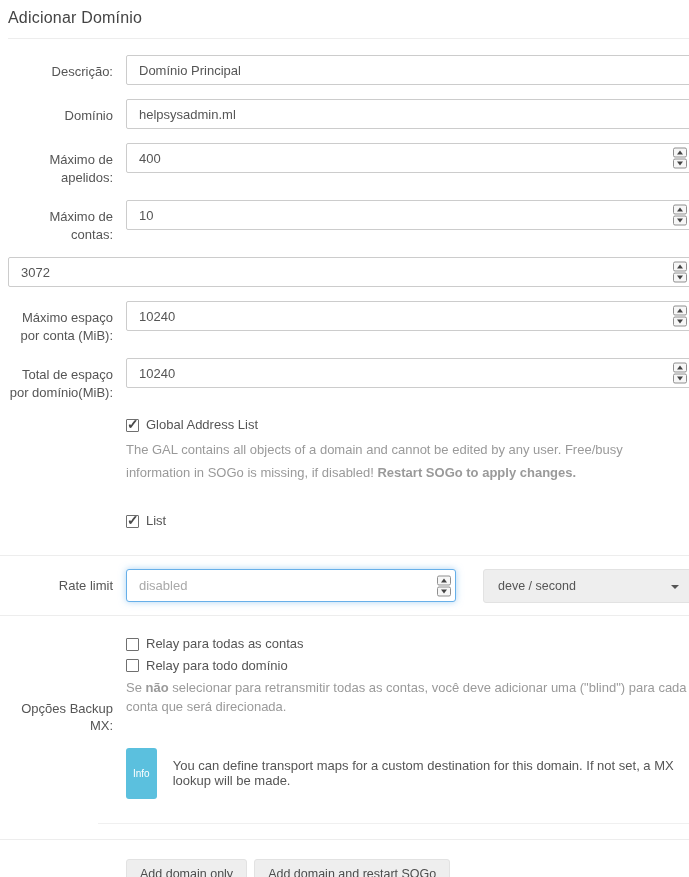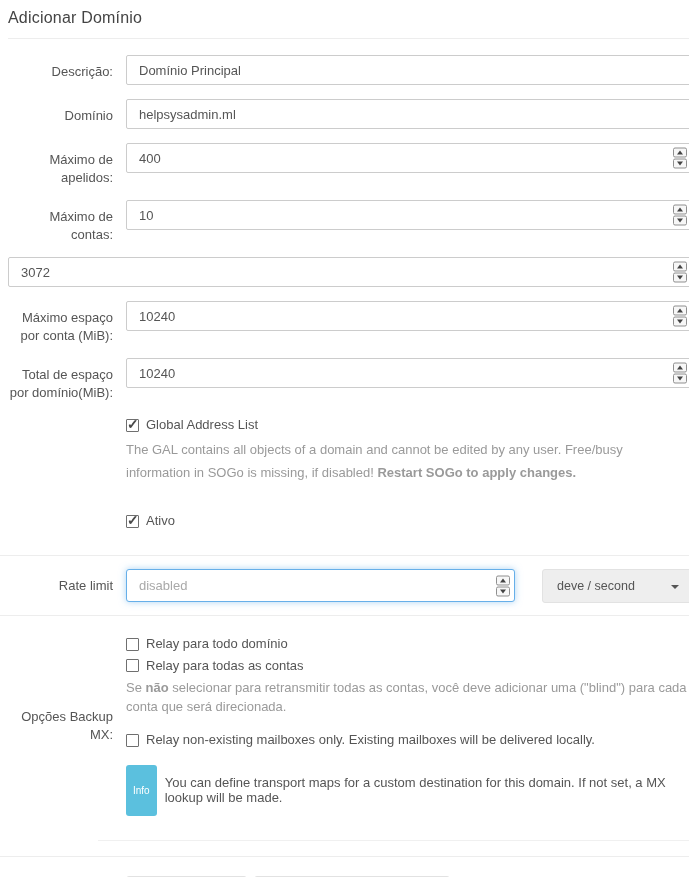--- a/index.html
+++ b/index.html
@@ -55,21 +55,21 @@
   .cb-label{color:var(--text); line-height:1.3;}
 
   .help-text{color:var(--muted); font-size:13px; line-height:1.75; margin:3px 0 0 0;}
   .help-text b{color:var(--muted);}
 
   .offset{margin-left:118px;}
 
   
   .rate-row{display:flex; align-items:center; padding:13px 0 12px 0;}
   .rate-control{display:flex; flex:1 1 auto; align-items:center; margin-right:-3px;}
-  .rate-input-wrap{position:relative; width:389px;}
+  .rate-input-wrap{position:relative; width:330px;}
   .rate-input-wrap .text-input{
     height:33px; border:1px solid var(--focus); border-radius:3px;
     box-shadow:0 0 7px rgba(102,175,233,.55);
   }
   .unit-select{
     flex:1 1 auto; margin-left:27px; height:34px; background:var(--btn-bg);
     border:1px solid var(--btn-border); border-radius:3px; color:var(--text);
     font-size:12.5px; display:flex; align-items:center; padding:0 26px 0 14px;
     position:relative; cursor:pointer; white-space:nowrap;
   }
@@ -78,21 +78,21 @@
     width:0;height:0;border-left:4px solid transparent;border-right:4px solid transparent;border-top:4px solid #555;
   }
 
   .backupmx-row{display:flex; align-items:center; margin-top:13px;}
   .backupmx-content{flex:1 1 auto; padding-top:7px;}
   .backupmx-row .col-label{padding-top:7px;} .gap-md{height:16px;}
 
   .info-line{display:flex; align-items:center; margin-top:16px;}
   .info-badge{
     background:var(--info); color:#fff; font-size:10px; padding:20px 7px;
-    border-radius:3px; margin-right:8px; flex:0 0 auto;
+    border-radius:3px; margin-right:16px; flex:0 0 auto;
   }
   .info-text{color:var(--text); font-size:13px;}
 
   .partial-rule{border:none; border-top:1px solid #f0f0f0; margin:24px 0 0 90px;}
   .full-rule{border:none; border-top:1px solid var(--rule); margin:15px 0 0 -8px;}
 
   .button-row{margin:19px 0 0 118px; display:flex; gap:7px;}
   .btn{
     background:var(--btn-bg); border:1px solid var(--btn-border); border-radius:3px;
     color:#4d4d4d; font-family:"Liberation Sans",sans-serif; font-size:12.5px;
@@ -199,21 +199,21 @@
     <div class="check-row">
       <span class="cb checked"></span>
       <span class="cb-label">Global Address List</span>
     </div>
     <p class="help-text"><span>The GAL contains all objects of a domain and cannot be edited by any user. Free/busy information in SOGo is missing, if disabled! </span><b>Restart SOGo to apply changes.</b></p>
   </div>
 
   <div class="offset" style="margin-top:28px; margin-bottom:25px;">
     <div class="check-row">
       <span class="cb checked"></span>
-      <span class="cb-label">Ativo</span>
+      <span class="cb-label">List</span>
     </div>
   </div>
 
   <hr class="sep" style="margin-left:-8px;">
 
   <div class="rate-row">
     <label class="col-label" style="padding-top:0; align-self:center;">Rate limit</label>
     <div class="rate-control">
       <span class="rate-input-wrap">
         <input class="text-input" type="text" placeholder="disabled" style="">
@@ -234,36 +234,32 @@
   </div>
 
   <hr class="sep" style="margin-left:-8px;">
 
   <div class="backupmx-row">
     <label class="col-label">Opções Backup MX:</label>
     <div class="backupmx-content">
 
       <div class="check-row">
         <span class="cb"></span>
-        <span class="cb-label">Relay para todo domínio</span>
+        <span class="cb-label">Relay para todas as contas</span>
       </div>
 
       <div class="check-row">
         <span class="cb"></span>
-        <span class="cb-label">Relay para todas as contas</span>
+        <span class="cb-label">Relay para todo domínio</span>
       </div>
 
       <p class="help-text" style="line-height:1.4;"><span>Se </span><b>não</b><span> selecionar para retransmitir todas as contas, você deve adicionar uma ("blind") para cada conta que será direcionada.</span></p>
 
       <div class="gap-md"></div>
 
-      <div class="check-row">
-        <span class="cb"></span>
-        <span class="cb-label">Relay non-existing mailboxes only. Existing mailboxes will be delivered locally.</span>
-      </div>
 
       <div class="info-line">
         <span class="info-badge">Info</span>
         <span class="info-text">You can define transport maps for a custom destination for this domain. If not set, a MX lookup will be made.</span>
       </div>
 
     </div>
   </div>
 
   <hr class="partial-rule">

